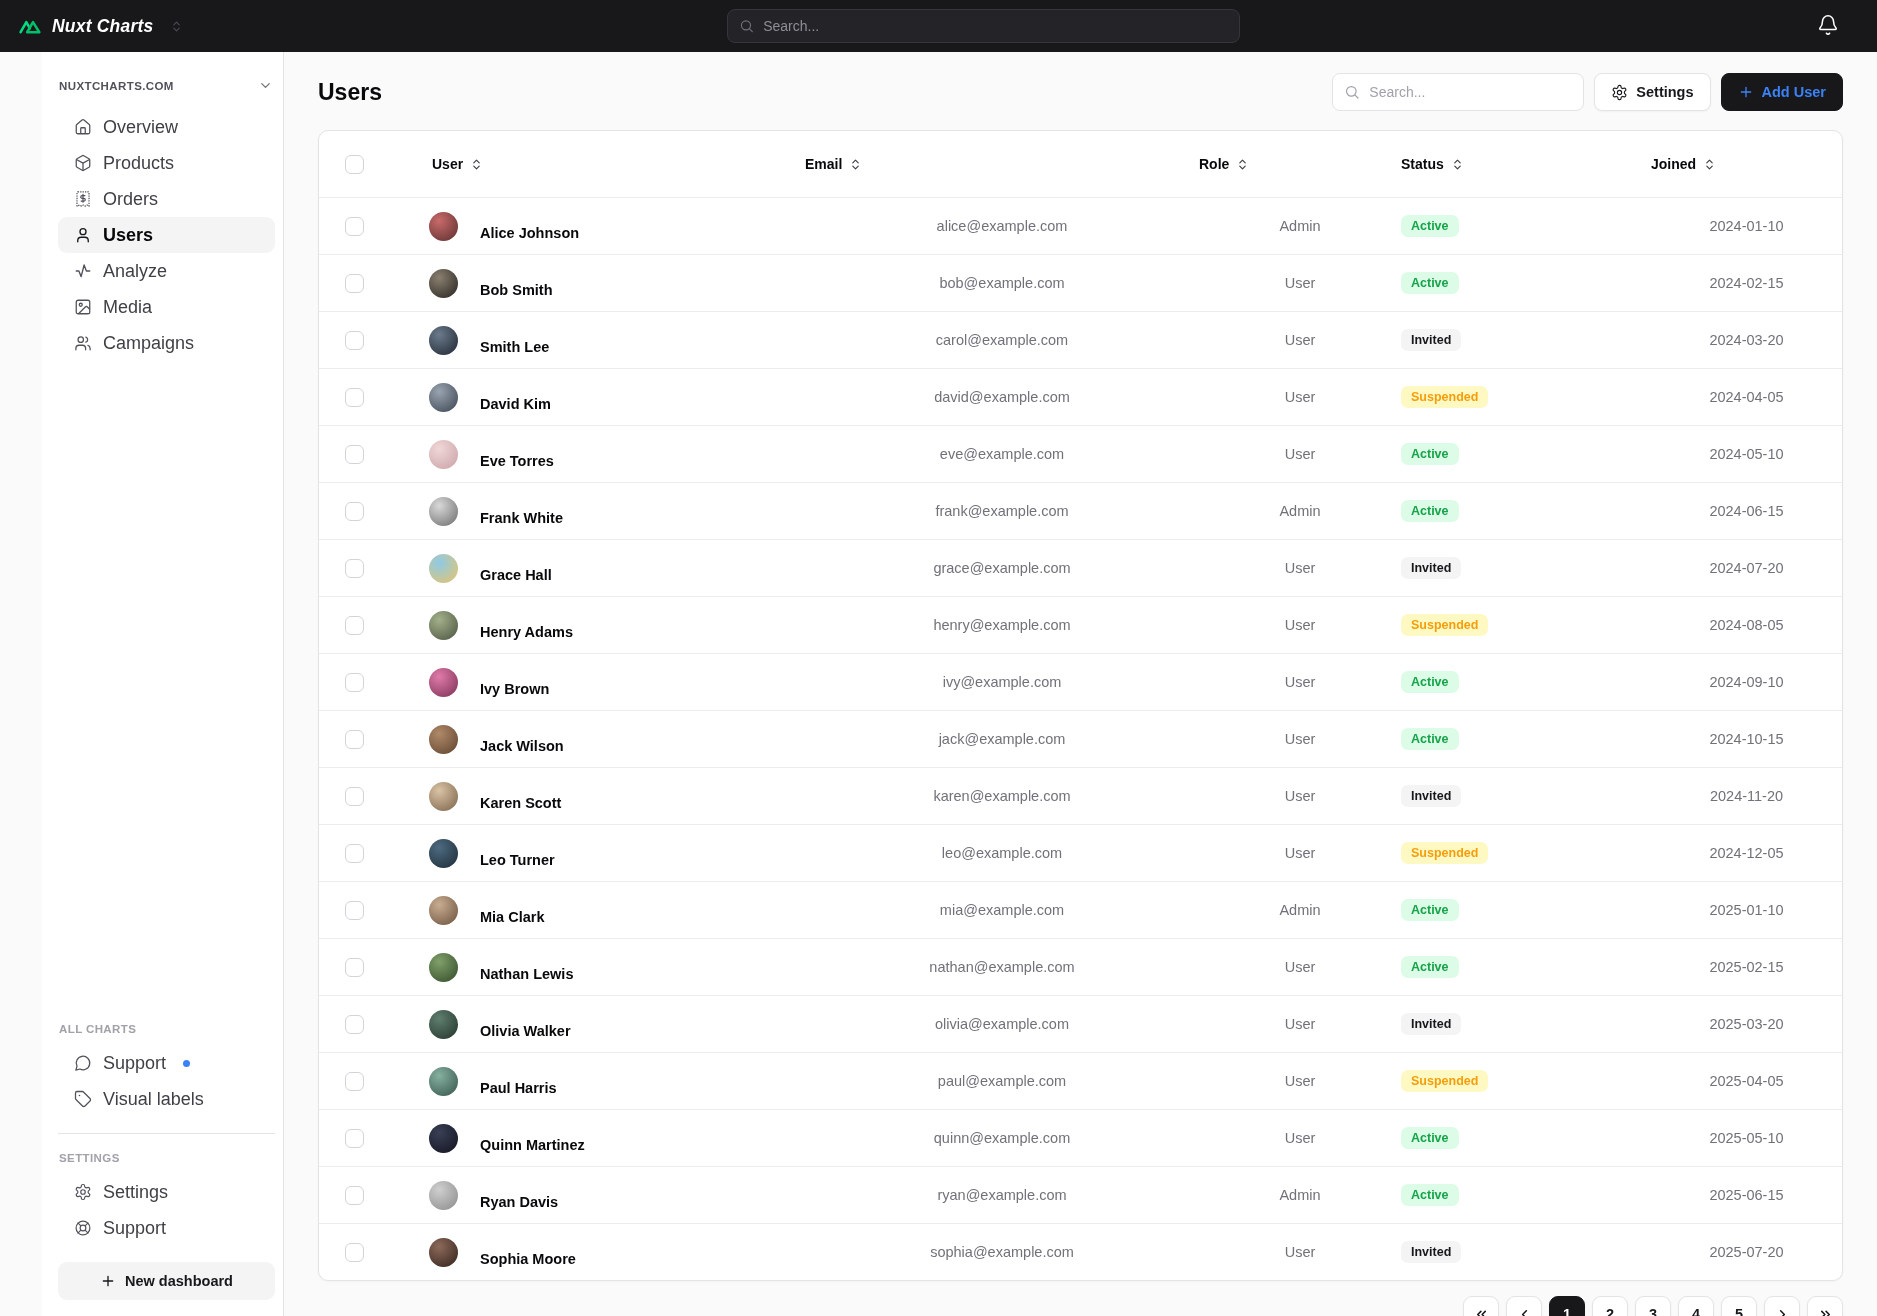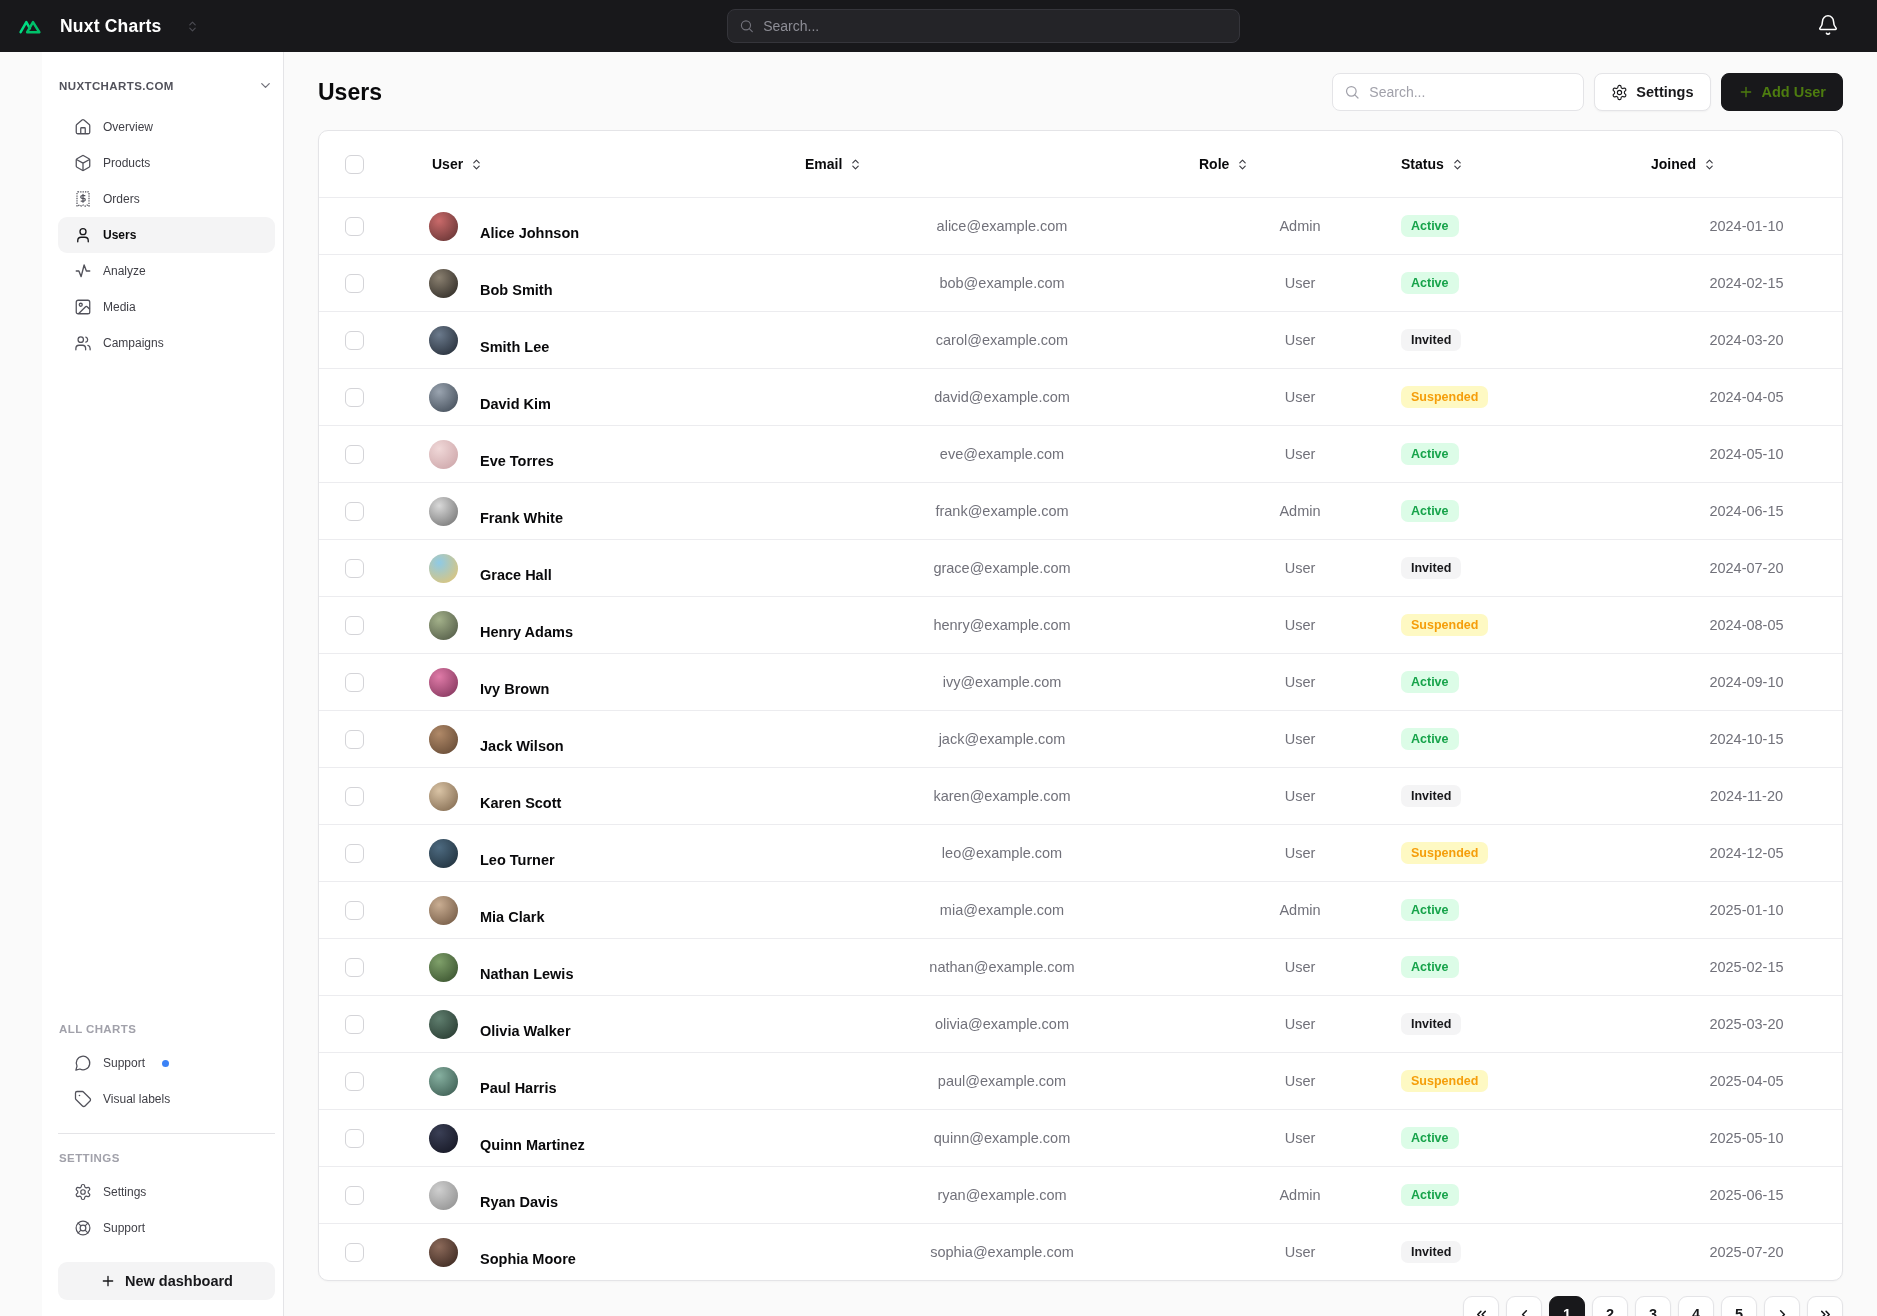--- a/index.html
+++ b/index.html
@@ -2,58 +2,58 @@
 <html><head>
 <meta charset="utf-8">
 <style>
   * { margin:0; padding:0; box-sizing:border-box; }
   html,body { width:1877px; height:1316px; overflow:hidden; }
   body { font-family:"Liberation Sans", sans-serif; background:#fafafa; color:#18181b; font-size:14px; }
   svg { display:block; }
 
   
   .topbar { position:relative; height:52px; background:#18181b; display:flex; align-items:center; padding:0 18px; }
-  .brand { display:flex; align-items:center; gap:17px; }
+  .brand { display:flex; align-items:center; gap:9px;font-style:italic; }
   .brand-name { color:#fff; font-size:17.5px; font-weight:700; letter-spacing:.2px; }
   .brand-caret { color:#4b4b52; margin-left:8px; }
   .topbar-search { position:absolute; left:727px; top:9px; width:513px; height:34px; background:#242428; border:1px solid #35353b; border-radius:8px; display:flex; align-items:center; padding:0 11px; gap:9px; }
   .topbar-search input { background:transparent; border:none; outline:none; color:#d4d4d8; font-size:14px; width:100%; font-family:inherit; }
   .topbar-search input::placeholder { color:#8d8d95; }
   .bell-btn { position:absolute; right:38px; top:14px; background:none; border:none; color:#fff; cursor:pointer; }
 
   
   .shell { display:flex; height:1264px; }
   .sidebar { width:242px; background:#ffffff; border-right:1px solid #e4e4e7; display:flex; flex-direction:column; padding:26px 8px 16px 16px;margin-left:42px; }
   .workspace { display:flex; align-items:center; justify-content:space-between; padding:0 2px 0 1px; margin-bottom:16px; cursor:pointer; }
   .workspace-label { font-size:11.5px; font-weight:700; color:#52525b; letter-spacing:.4px; }
   .workspace .chev { color:#71717a; }
   .nav-item { display:flex; align-items:center; gap:11px; height:36px; padding:0 10px 0 16px; border-radius:9px; color:#3f3f46; cursor:pointer; }
   .nav-item .nicon { color:#52525b; flex:0 0 auto; }
-  .nav-item .nav-label { font-size:12px; font-weight:400; }
+  .nav-item .nav-label { font-size:18px; font-weight:400; }
   .nav-item.active { background:#f4f4f5; color:#09090b; }
   .nav-item.active .nav-label { font-weight:700; }
   .nav-item.active .nicon { color:#18181b; }
   .dot { width:7px; height:7px; border-radius:50%; background:#3b82f6; margin-left:6px; }
   .sidebar-bottom { margin-top:auto; }
   .section-label { font-size:11.5px; font-weight:700; color:#a1a1aa; letter-spacing:.4px; padding:0 1px; margin:0 0 10px 0; }
   .side-divider { border:none; border-top:1px solid #e4e4e7; margin:16px 0 18px 0; }
   .new-dashboard { width:100%; height:38px; margin-top:16px; background:#f4f4f5; border:none; border-radius:9px; display:flex; align-items:center; justify-content:center; gap:9px; font-family:inherit; font-size:14.5px; font-weight:700; color:#18181b; cursor:pointer; }
 
   
   .main { flex:1; padding:20px 34px 0 34px; }
   .page-header { display:flex; align-items:center; justify-content:space-between; height:40px; }
   .page-title { font-size:23px; font-weight:700; color:#09090b; }
   .header-actions { display:flex; align-items:center; gap:10px; }
   .search-box { position:relative; width:252px; height:38px; }
   .search-box .sicon { position:absolute; left:12px; top:11px; color:#a1a1aa; }
   .search-box input { width:100%; height:100%; border:1px solid #e4e4e7; border-radius:8px; padding:0 12px 0 36px; font-family:inherit; font-size:14px; color:#18181b; background:#fff; outline:none; }
   .search-box input::placeholder { color:#a1a1aa; }
   .btn { display:flex; align-items:center; gap:8px; height:38px; padding:0 16px; border-radius:8px; font-family:inherit; font-size:14.5px; font-weight:700; cursor:pointer; }
   .btn-outline { background:#fff; border:1px solid #e4e4e7; color:#18181b; box-shadow:0 1px 2px rgba(0,0,0,.04); }
-  .btn-dark { background:#18181b; border:1px solid #18181b; color:#4d7c0f; }
+  .btn-dark { background:#18181b; border:1px solid #18181b; color:#3b82f6; }
 
   
   .card { margin-top:18px; background:#fff; border:1px solid #e4e4e7; border-radius:10px; overflow:hidden; box-shadow:0 1px 2px rgba(0,0,0,.03); }
   .trow { display:grid; grid-template-columns:110px 376px 394px 202px 250px 1fr; align-items:center; }
   .thead-row { height:66px; }
   .body-row { height:57px; border-top:1px solid #ececef; }
   .cell-check { padding-left:26px; }
   .checkbox { width:19px; height:19px; border:1.5px solid #d4d4d8; border-radius:6px; background:#fff; cursor:pointer; }
   .th { display:flex; align-items:center; gap:7px; font-weight:700; font-size:14px; color:#09090b; cursor:pointer; padding-left:3px; }
   .sort { color:#3f3f46; }

